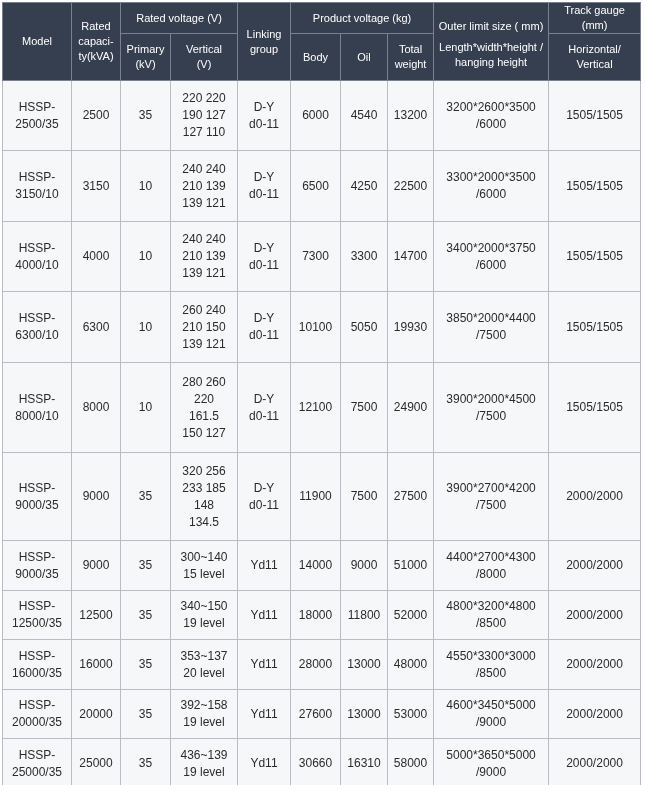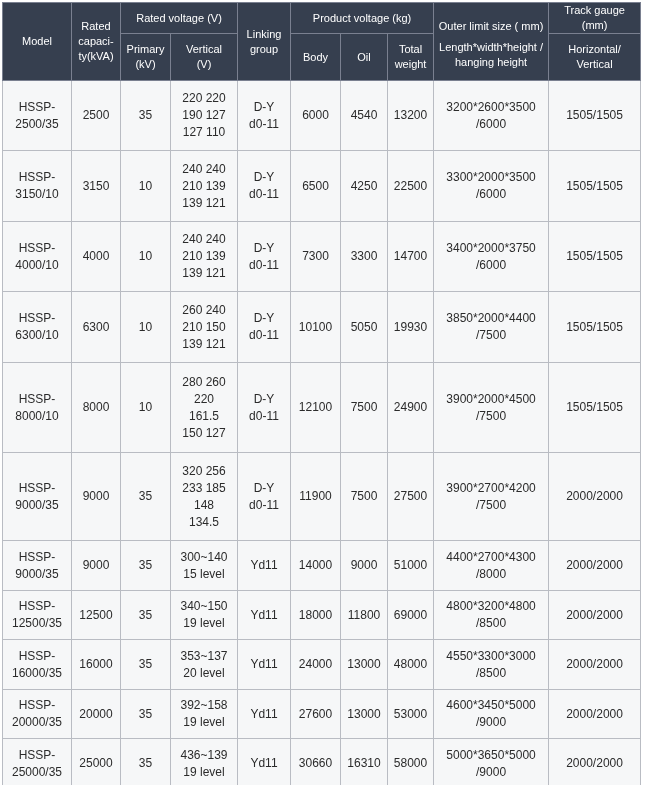--- a/index.html
+++ b/index.html
@@ -221,35 +221,35 @@
   <tr style="height: 49px;">
     <td class="multiline">HSSP-
 12500/35</td>
     <td>12500</td>
     <td>35</td>
     <td class="multiline">340~150
 19 level</td>
     <td class="multiline">Yd11</td>
     <td>18000</td>
     <td>11800</td>
-    <td>69000</td>
+    <td>52000</td>
     <td class="multiline">4800*3200*4800
 /8500</td>
     <td>2000/2000</td>
   </tr>
 
   <tr style="height: 50px;">
     <td class="multiline">HSSP-
 16000/35</td>
     <td>16000</td>
     <td>35</td>
     <td class="multiline">353~137
 20 level</td>
     <td class="multiline">Yd11</td>
-    <td>24000</td>
+    <td>28000</td>
     <td>13000</td>
     <td>48000</td>
     <td class="multiline">4550*3300*3000
 /8500</td>
     <td>2000/2000</td>
   </tr>
 
   <tr style="height: 49px;">
     <td class="multiline">HSSP-
 20000/35</td>

